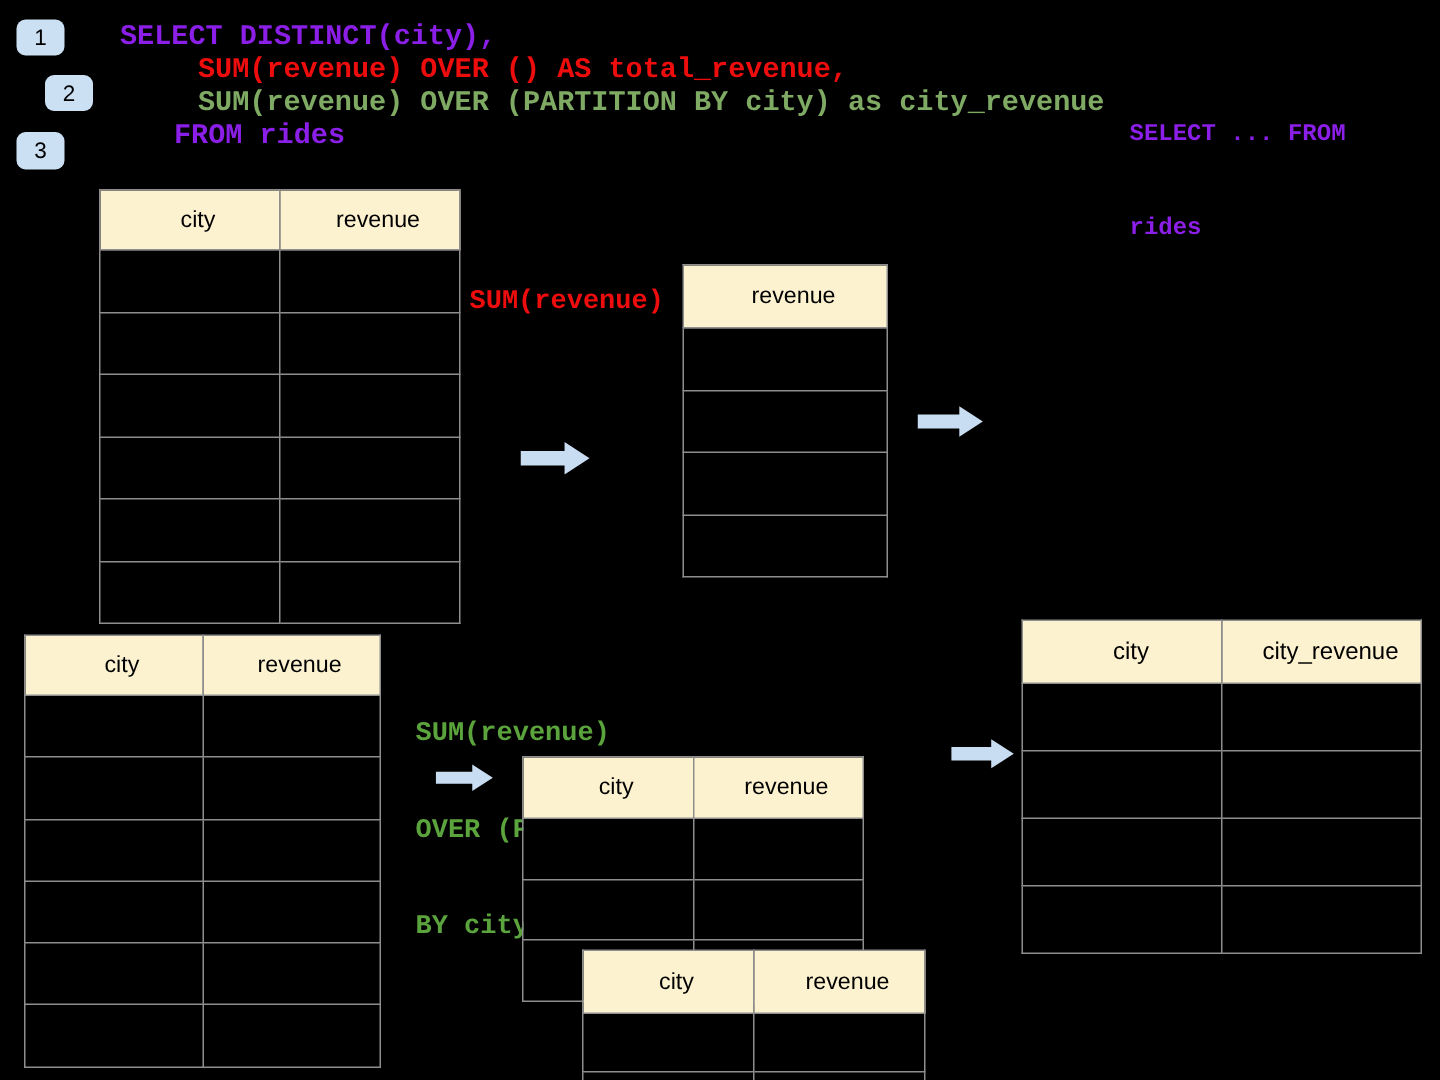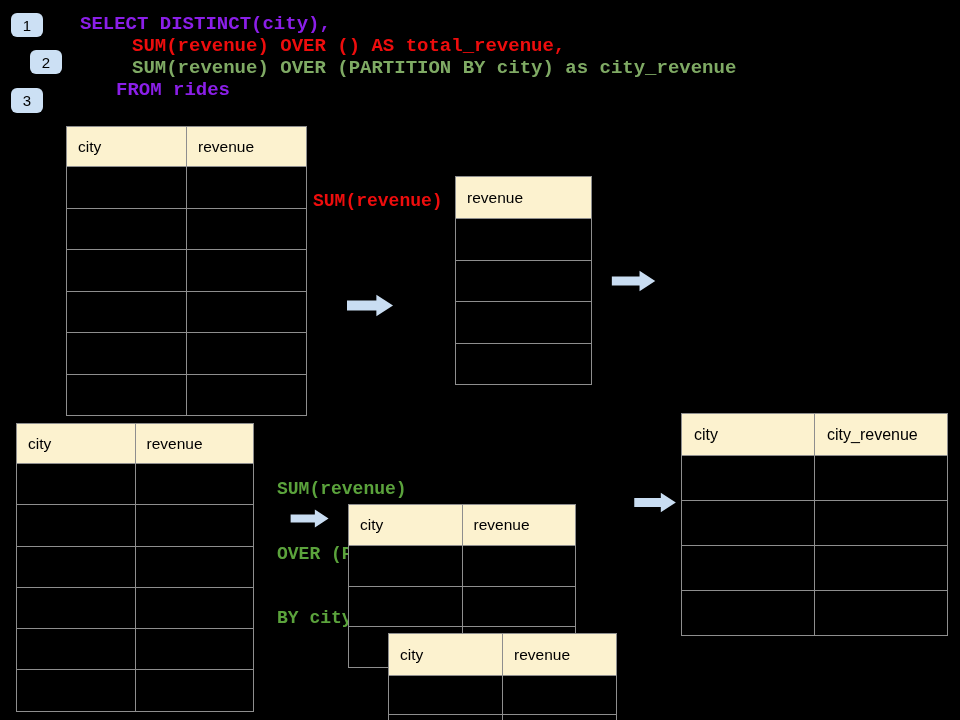--- a/index.html
+++ b/index.html
@@ -52,21 +52,21 @@
   }
 
   
   .dtable{
     position:absolute;border-collapse:collapse;table-layout:fixed;
   }
   .dtable th{
     background:var(--header-bg,#FCF2CF);
     border:1px solid var(--border,#8E8E8E);
     font:400 15.5px "Liberation Sans",sans-serif;color:#000;
-    text-align:left;padding:0 0 0 11px;vertical-align:middle;
+    text-align:center;padding:0 0 0 11px;vertical-align:middle;
   }
   .dtable td{
     background:#000;
     border:1px solid var(--border,#8E8E8E);
     padding:0;
   }
   #table-rides-top{left:66px;top:126px;width:241px;}
   #table-rides-top thead tr{height:40px;}
   #table-rides-top tbody tr{height:41.5px;}
 
@@ -107,20 +107,24 @@
 
   <div class="badge" id="badge-1">1</div>
   <div class="badge" id="badge-2">2</div>
   <div class="badge" id="badge-3">3</div>
 
   <div class="code c-purple" id="sql-line-1">SELECT DISTINCT(city),</div>
   <div class="code c-red" id="sql-line-2">SUM(revenue) OVER () AS total_revenue,</div>
   <div class="code c-green-sql" id="sql-line-3">SUM(revenue) OVER (PARTITION BY city) as city_revenue</div>
   <div class="code c-purple" id="sql-line-4">FROM rides</div>
 
+  <div id="side-note">
+    <div>SELECT ... FROM</div>
+    <div>rides</div>
+  </div>
 
   <div id="annotation-total">
     <div>SUM(revenue)</div>
   </div>
 
   <div id="annotation-partition">
     <div>SUM(revenue)</div>
     <div>OVER (PARTITION</div>
     <div>BY city)</div>
   </div>

